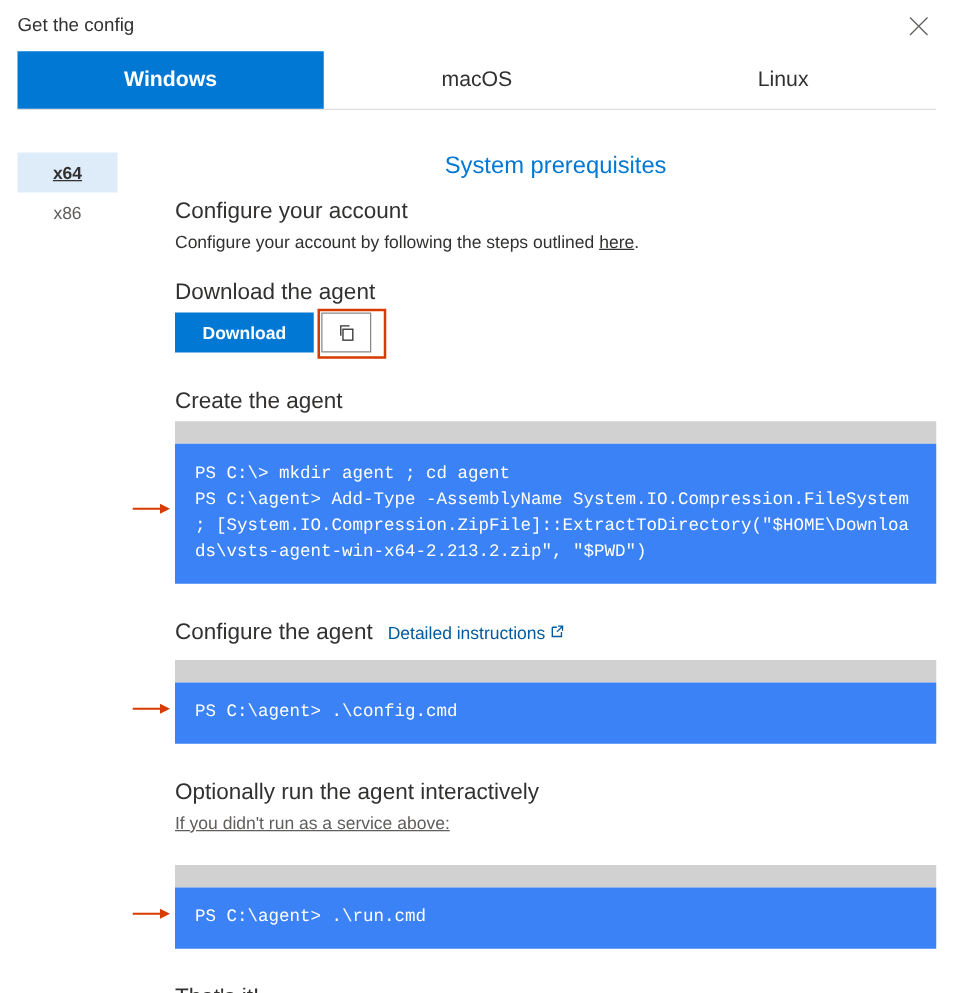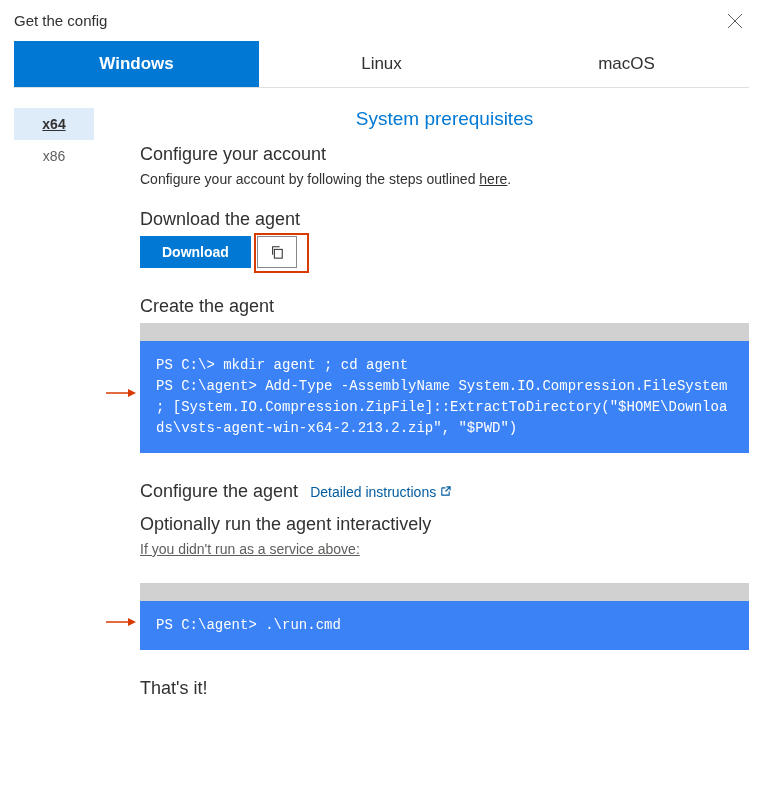--- a/index.html
+++ b/index.html
@@ -14,21 +14,21 @@
     display: flex;
     justify-content: space-between;
     align-items: center;
     padding: 12px 20px 12px 14px;
   }
   .header-title { font-size: 15px; font-weight: 400; }
   .close-btn { cursor: pointer; width: 16px; height: 16px; color: #605e5c; }
   .tabs {
     display: flex;
     border-bottom: 1px solid #e1dfdd;
-    margin: 0 14px 0 14px;
+    margin: 0 14px 14px 14px;
   }
   .tab {
     flex: 1;
     text-align: center;
     padding: 13px 0;
     font-size: 17px;
     cursor: pointer;
     color: #323130;
   }
   .tab.active {
@@ -127,22 +127,22 @@
 
 <div class="header">
   <div class="header-title">Get the config</div>
   <svg class="close-btn" viewBox="0 0 16 16">
       <path d="M1 1 L15 15 M15 1 L1 15" stroke="currentColor" stroke-width="1"></path>
     </svg>
 </div>
 
 <div class="tabs">
   <div class="tab active">Windows</div>
+  <div class="tab">macOS</div>
   <div class="tab">Linux</div>
-  <div class="tab">macOS</div>
 </div>
 
 <div class="body">
   <div class="arch-sidebar">
     <div class="arch-item active">x64</div>
     <div class="arch-item">x86</div>
   </div>
 
   <div class="main">
     <div class="prereq-link">System prerequisites</div>
@@ -177,20 +177,28 @@
 
     <div class="inline-row">
       <div class="section-h" style="margin-bottom:0">Configure the agent</div>
       <span class="link-inline">
         <span>Detailed instructions</span>
         <svg class="ext-icon" viewBox="0 0 12 12">
             <path d="M2 2 H6 M2 2 V10 H10 V6 M6 6 L11 1 M7 1 H11 V5" fill="none" stroke="#005a9e" stroke-width="1.2"></path>
           </svg>
       </span>
     </div>
+    <div class="code-wrap">
+      <svg class="arrow" viewBox="0 0 30 10">
+          <line class="shaft" x1="0" y1="5" x2="22" y2="5"></line>
+          <polygon class="head" points="22,1 30,5 22,9"></polygon>
+        </svg>
+      <div class="code-header"></div>
+      <pre class="code-block">PS C:\agent&gt; .\config.cmd</pre>
+    </div>
 
     <div class="section-h">Optionally run the agent interactively</div>
     <div class="sub-text">If you didn't run as a service above:</div>
     <div class="code-wrap">
       <svg class="arrow" viewBox="0 0 30 10">
           <line class="shaft" x1="0" y1="5" x2="22" y2="5"></line>
           <polygon class="head" points="22,1 30,5 22,9"></polygon>
         </svg>
       <div class="code-header"></div>
       <pre class="code-block">PS C:\agent&gt; .\run.cmd</pre>

